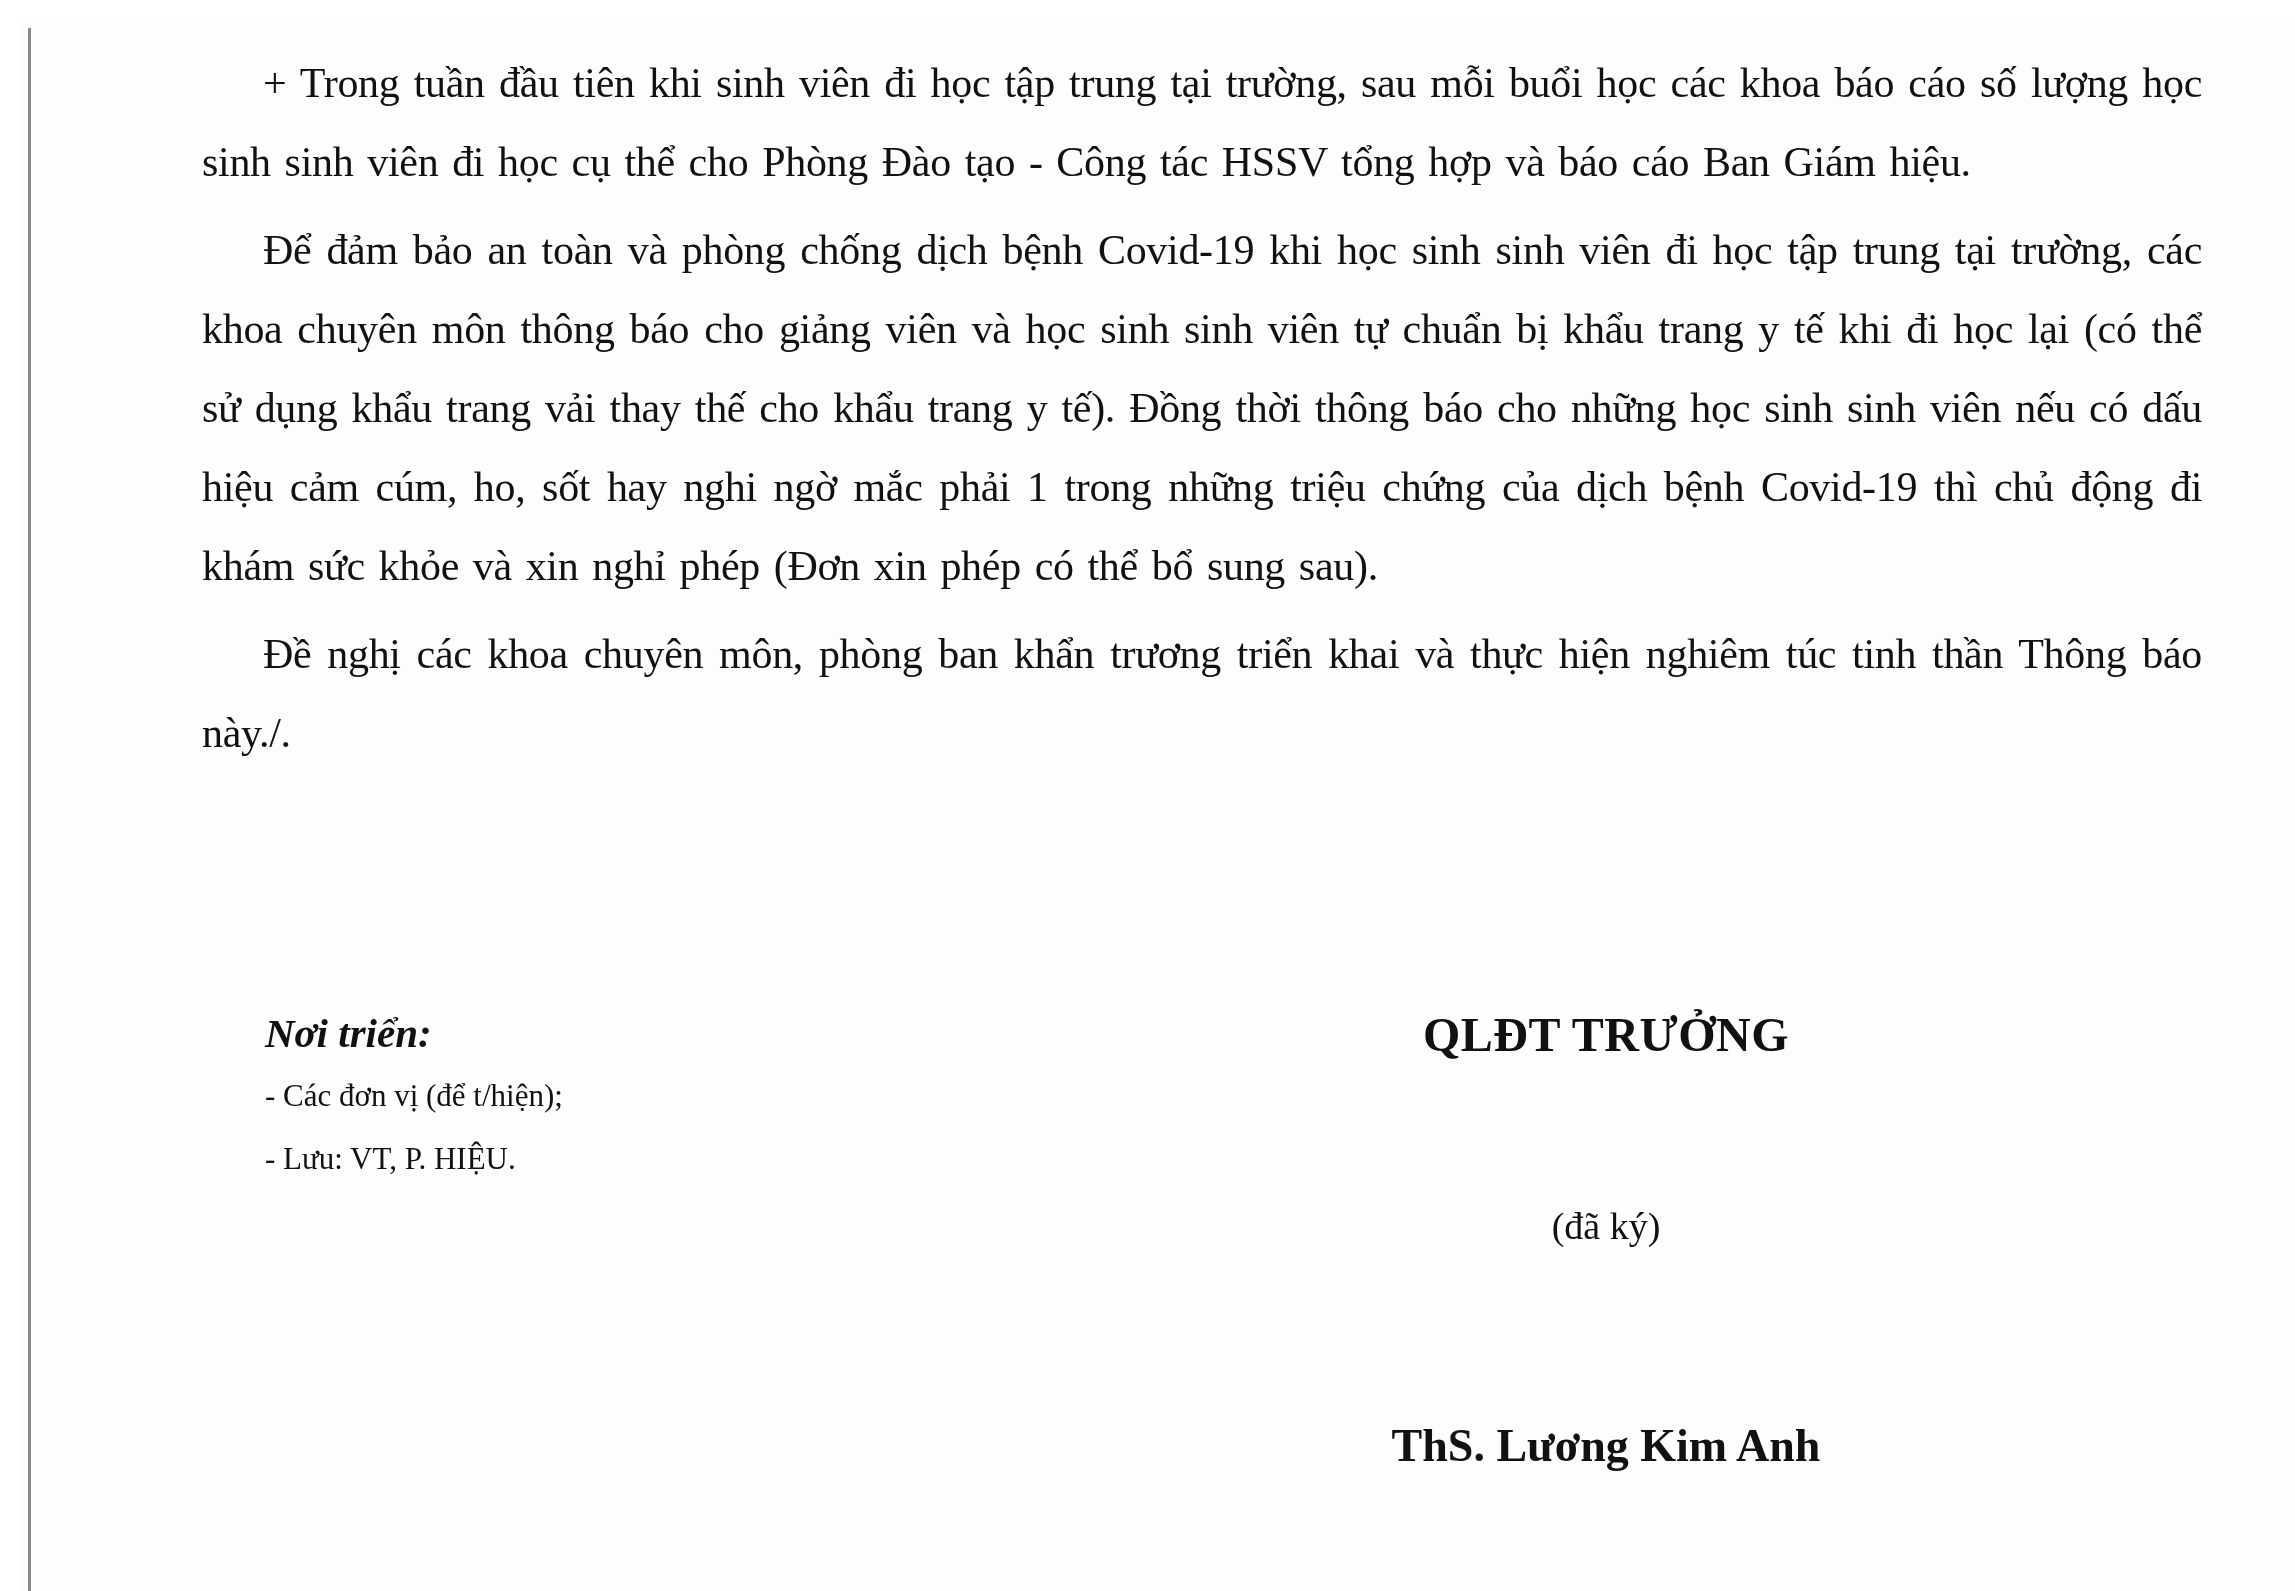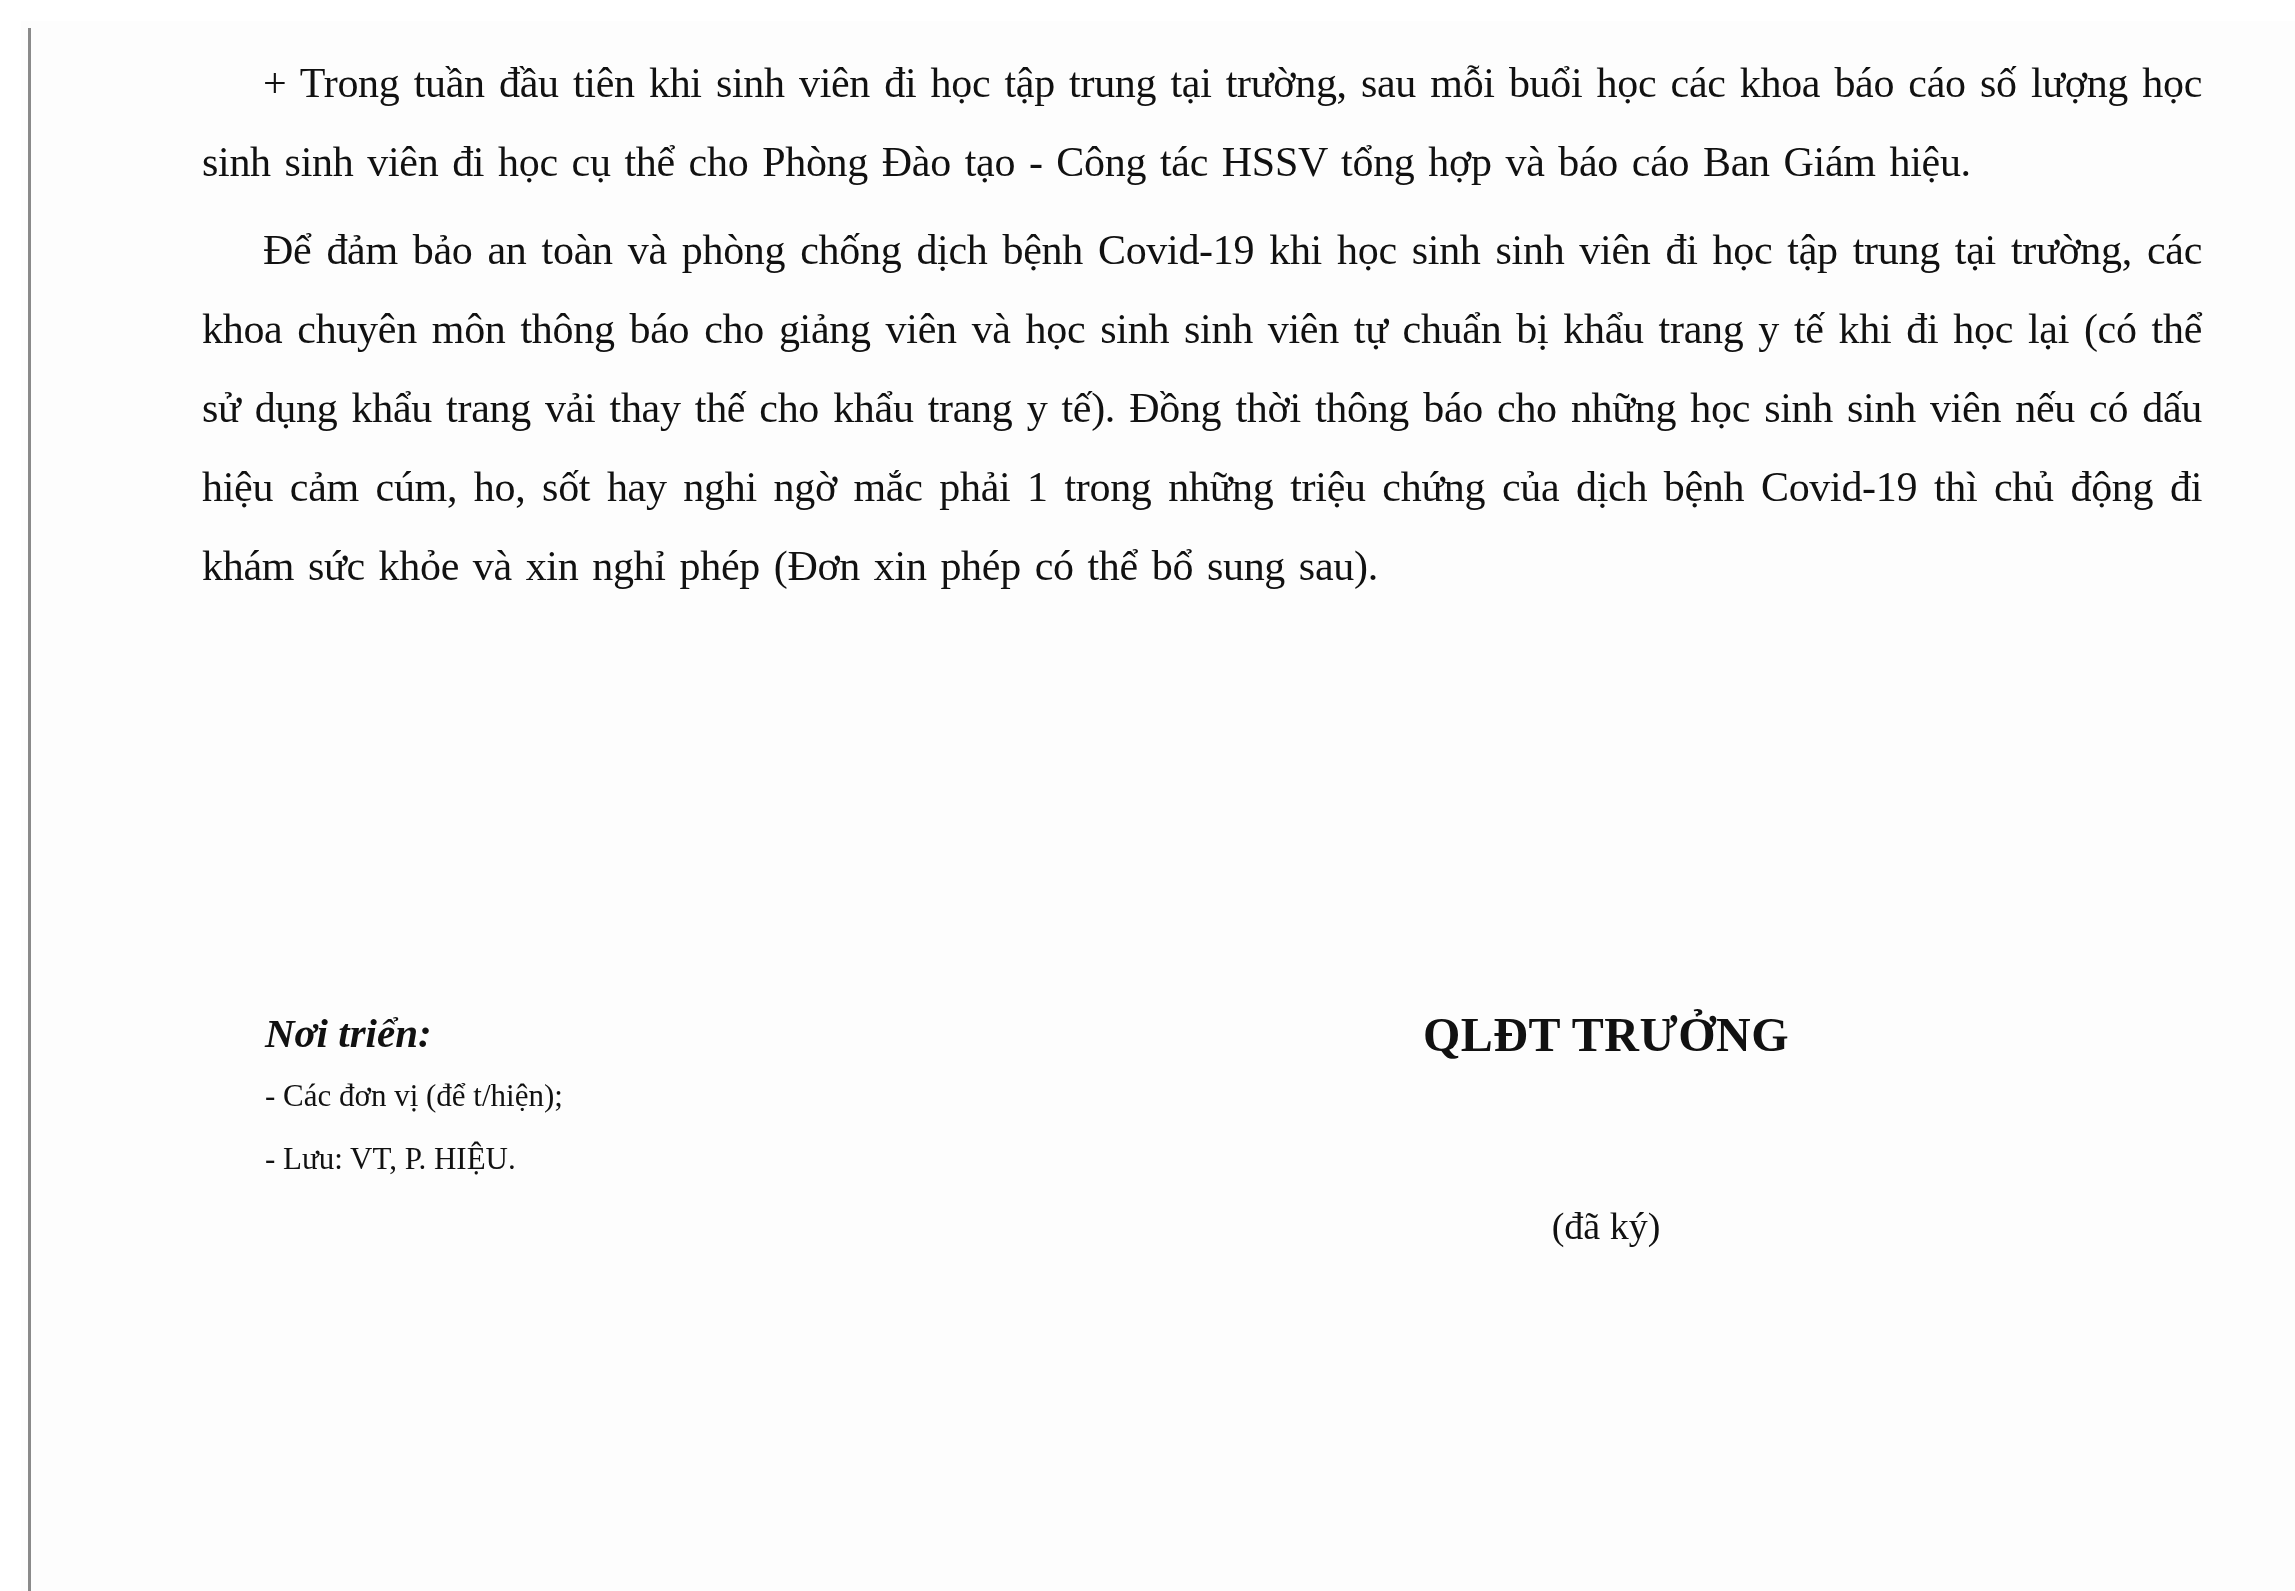--- a/index.html
+++ b/index.html
@@ -86,27 +86,29 @@
 </head>
 <body>
 
 <div class="page">
 
   <div class="left-rule"></div>
 
   <div class="body-text">
     <p class="para">+ Trong tuần đầu tiên khi sinh viên đi học tập trung tại trường, sau mỗi buổi học các khoa báo cáo số lượng học sinh sinh viên đi học cụ thể cho Phòng Đào tạo - Công tác HSSV tổng hợp và báo cáo Ban Giám hiệu.</p>
     <p class="para">Để đảm bảo an toàn và phòng chống dịch bệnh Covid-19 khi học sinh sinh viên đi học tập trung tại trường, các khoa chuyên môn thông báo cho giảng viên và học sinh sinh viên tự chuẩn bị khẩu trang y tế khi đi học lại (có thể sử dụng khẩu trang vải thay thế cho khẩu trang y tế). Đồng thời thông báo cho những học sinh sinh viên nếu có dấu hiệu cảm cúm, ho, sốt hay nghi ngờ mắc phải 1 trong những triệu chứng của dịch bệnh Covid-19 thì chủ động đi khám sức khỏe và xin nghỉ phép (Đơn xin phép có thể bổ sung sau).</p>
+    <p class="para">Đề nghị các khoa chuyên môn, phòng ban khẩn trương triển khai và thực hiện nghiêm túc tinh thần Thông báo này./.</p>
   </div>
 
   <div class="recipients">
     <div class="recipients-label">Nơi triển:</div>
     <div class="recipient-item">- Các đơn vị (để t/hiện);</div>
     <div class="recipient-item">- Lưu: VT, P. HIỆU.</div>
   </div>
 
   <div class="signature">
     <div class="sig-title">QLĐT TRƯỞNG</div>
     <div class="sig-note">(đã ký)</div>
+    <div class="sig-name">ThS. Lương Kim Anh</div>
   </div>
 
 </div>
 
 
 </body></html>

